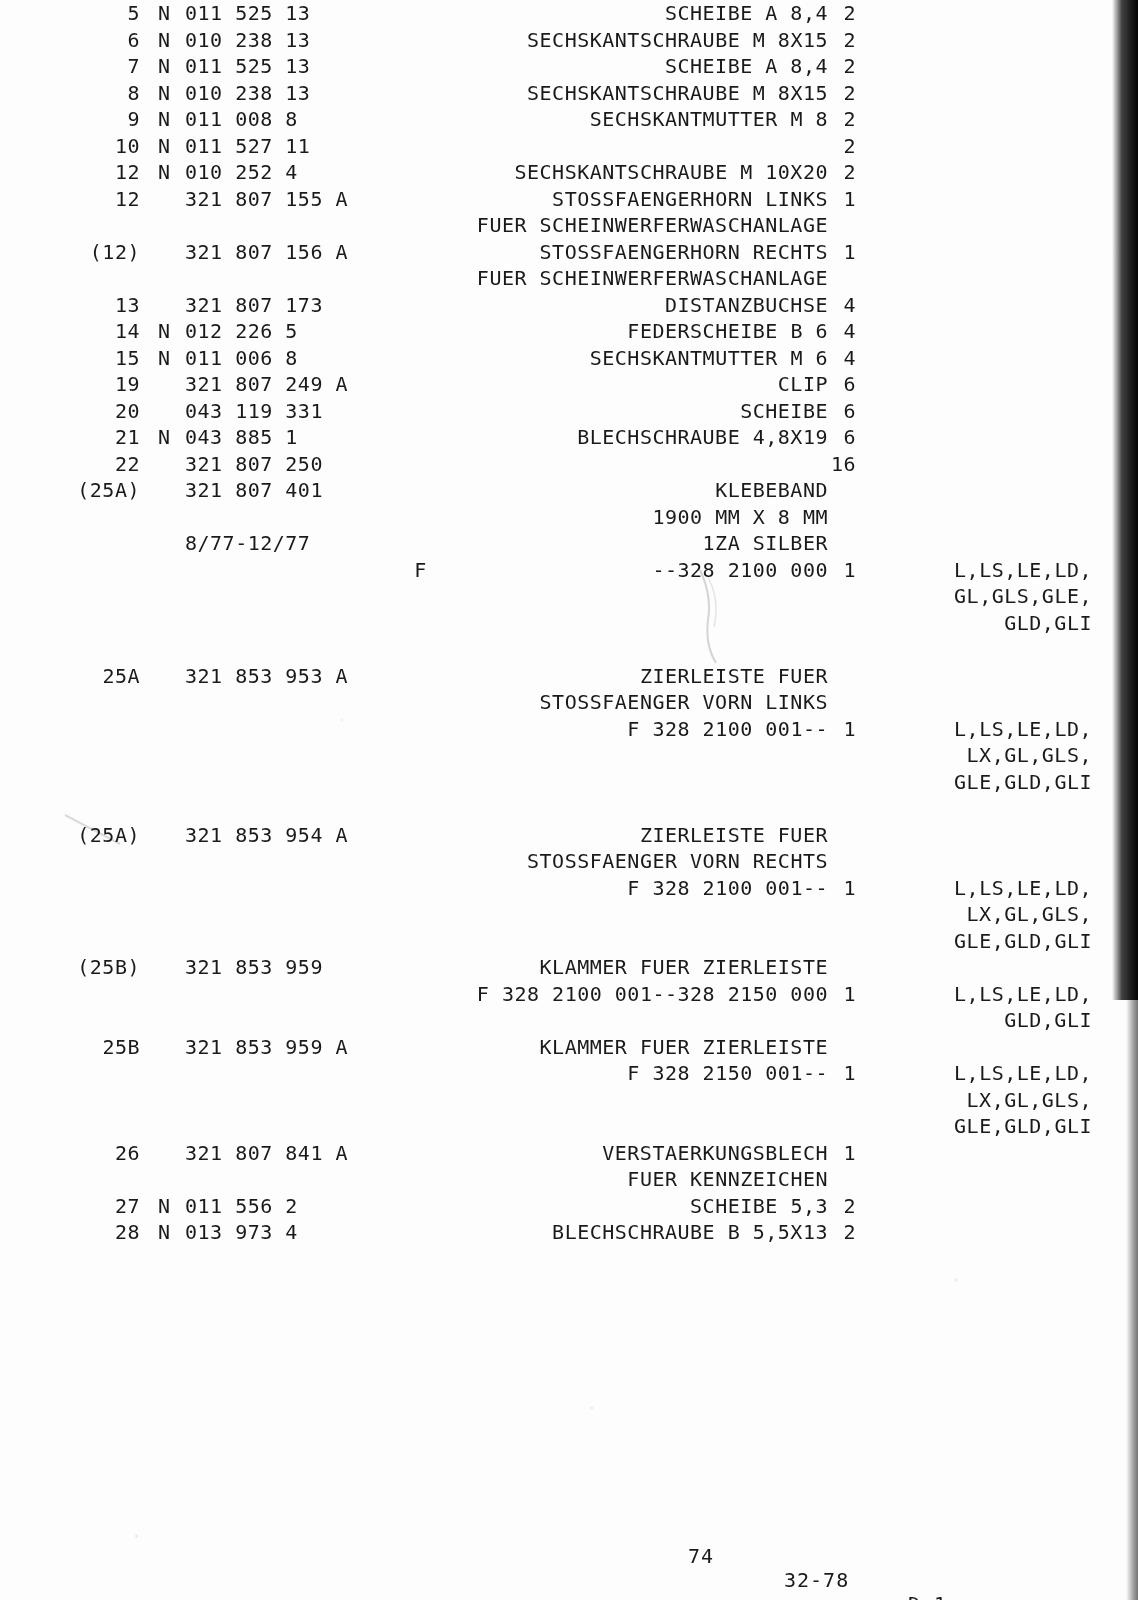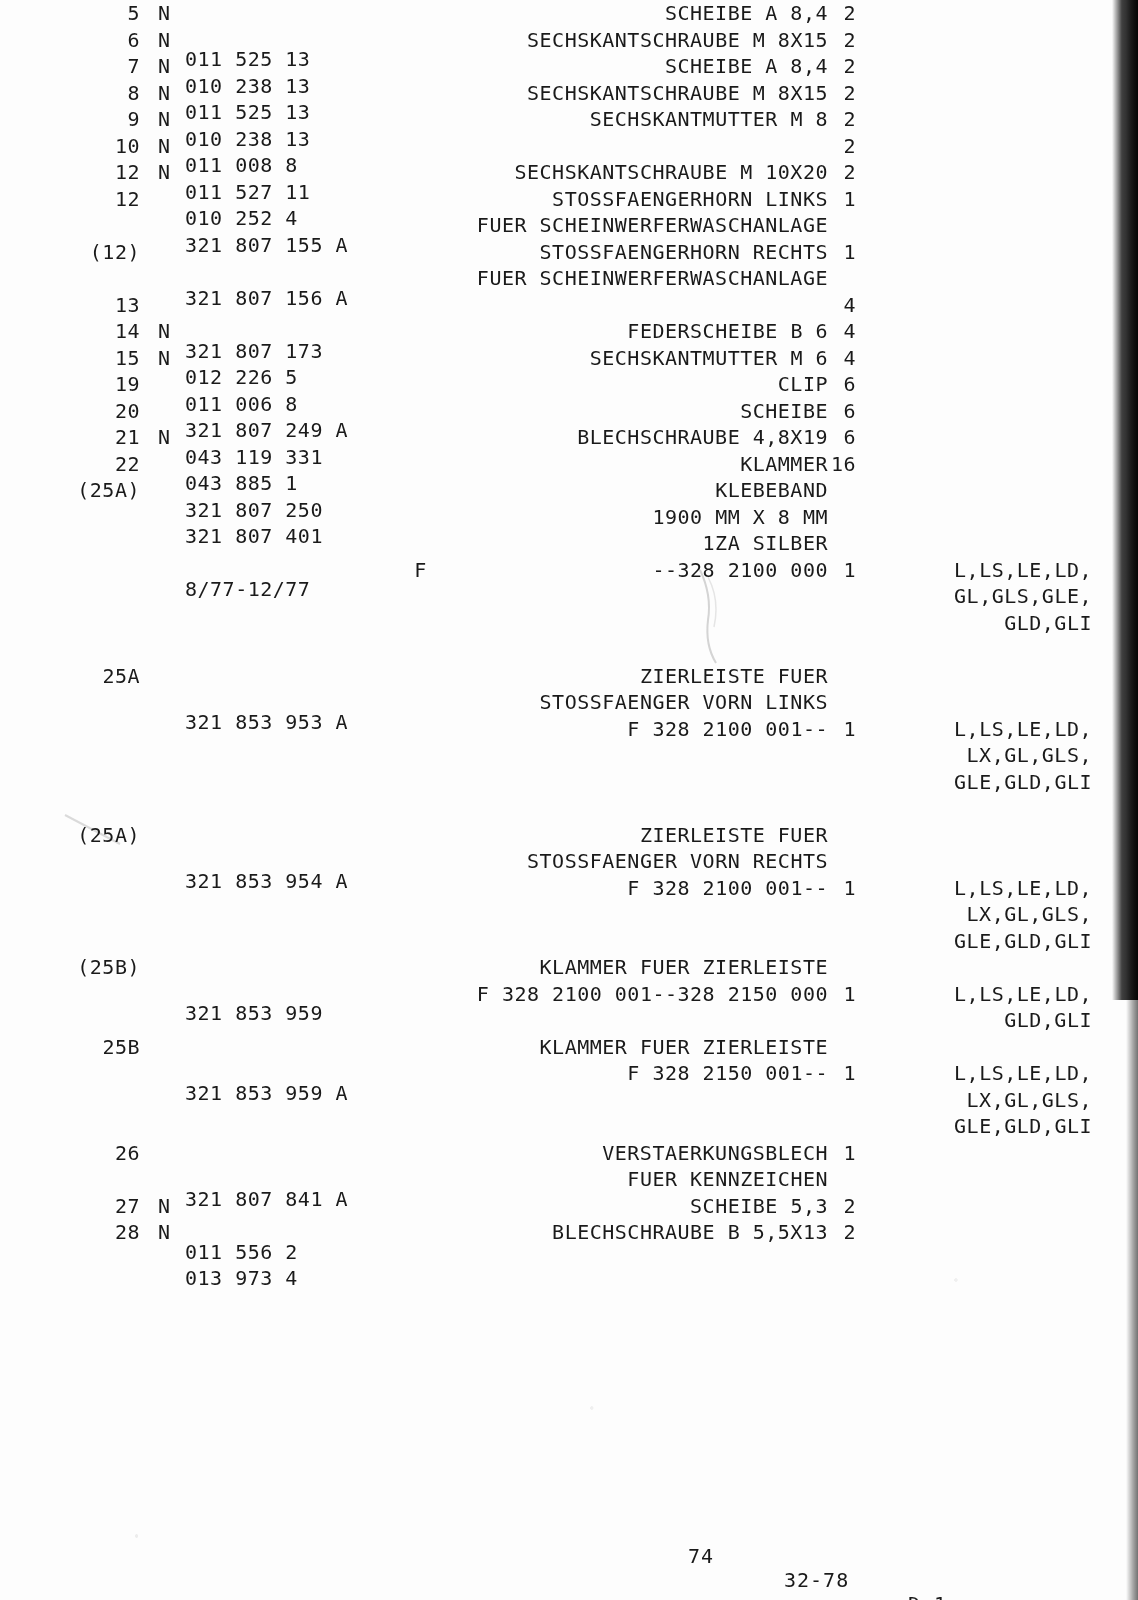--- a/index.html
+++ b/index.html
@@ -63,21 +63,21 @@
 
   .cell {
     position: absolute;
     top: 0;
     white-space: pre;
   }
 
   
   .c-item   { left: 20px;  width: 120px; text-align: right; }
   .c-n      { left: 158px; width: 20px;  text-align: left; }
-  .c-part   { left: 185px; width: 180px; text-align: left; margin-top: 46px; }
+  .c-part   { left: 185px; width: 180px; text-align: left; }
   .c-desc   { left: 378px; width: 450px; text-align: right; }
   .c-qty    { left: 830px; width: 26px;  text-align: right; }
   .c-codes  { left: 872px; width: 220px; text-align: right; }
 
   .footer {
     position: absolute;
     left: 0;
     top: 1520px;
     width: 1100px;
     font-size: 20px;
@@ -116,27 +116,27 @@
       <div class="row"><span class="cell c-item">6</span><span class="cell c-n">N</span><span class="cell c-part">010 238 13</span><span class="cell c-desc">SECHSKANTSCHRAUBE M 8X15</span><span class="cell c-qty">2</span><span class="cell c-codes"></span></div>
       <div class="row"><span class="cell c-item">7</span><span class="cell c-n">N</span><span class="cell c-part">011 525 13</span><span class="cell c-desc">SCHEIBE A 8,4</span><span class="cell c-qty">2</span><span class="cell c-codes"></span></div>
       <div class="row"><span class="cell c-item">8</span><span class="cell c-n">N</span><span class="cell c-part">010 238 13</span><span class="cell c-desc">SECHSKANTSCHRAUBE M 8X15</span><span class="cell c-qty">2</span><span class="cell c-codes"></span></div>
       <div class="row"><span class="cell c-item">9</span><span class="cell c-n">N</span><span class="cell c-part">011 008 8</span><span class="cell c-desc">SECHSKANTMUTTER M 8</span><span class="cell c-qty">2</span><span class="cell c-codes"></span></div>
       <div class="row"><span class="cell c-item">10</span><span class="cell c-n">N</span><span class="cell c-part">011 527 11</span><span class="cell c-qty">2</span><span class="cell c-codes"></span></div>
       <div class="row"><span class="cell c-item">12</span><span class="cell c-n">N</span><span class="cell c-part">010 252 4</span><span class="cell c-desc">SECHSKANTSCHRAUBE M 10X20</span><span class="cell c-qty">2</span><span class="cell c-codes"></span></div>
       <div class="row"><span class="cell c-item">12</span><span class="cell c-n"></span><span class="cell c-part">321 807 155 A</span><span class="cell c-desc">STOSSFAENGERHORN LINKS</span><span class="cell c-qty">1</span><span class="cell c-codes"></span></div>
       <div class="row"><span class="cell c-item"></span><span class="cell c-n"></span><span class="cell c-part"></span><span class="cell c-desc">FUER SCHEINWERFERWASCHANLAGE</span><span class="cell c-qty"></span><span class="cell c-codes"></span></div>
       <div class="row"><span class="cell c-item">(12)</span><span class="cell c-n"></span><span class="cell c-part">321 807 156 A</span><span class="cell c-desc">STOSSFAENGERHORN RECHTS</span><span class="cell c-qty">1</span><span class="cell c-codes"></span></div>
       <div class="row"><span class="cell c-item"></span><span class="cell c-n"></span><span class="cell c-part"></span><span class="cell c-desc">FUER SCHEINWERFERWASCHANLAGE</span><span class="cell c-qty"></span><span class="cell c-codes"></span></div>
-      <div class="row"><span class="cell c-item">13</span><span class="cell c-n"></span><span class="cell c-part">321 807 173</span><span class="cell c-qty">4</span><span class="cell c-codes"></span></div>
+      <div class="row"><span class="cell c-item">13</span><span class="cell c-n"></span><span class="cell c-part">321 807 173</span><span class="cell c-desc">DISTANZBUCHSE</span><span class="cell c-qty">4</span><span class="cell c-codes"></span></div>
       <div class="row"><span class="cell c-item">14</span><span class="cell c-n">N</span><span class="cell c-part">012 226 5</span><span class="cell c-desc">FEDERSCHEIBE B 6</span><span class="cell c-qty">4</span><span class="cell c-codes"></span></div>
       <div class="row"><span class="cell c-item">15</span><span class="cell c-n">N</span><span class="cell c-part">011 006 8</span><span class="cell c-desc">SECHSKANTMUTTER M 6</span><span class="cell c-qty">4</span><span class="cell c-codes"></span></div>
       <div class="row"><span class="cell c-item">19</span><span class="cell c-n"></span><span class="cell c-part">321 807 249 A</span><span class="cell c-desc">CLIP</span><span class="cell c-qty">6</span><span class="cell c-codes"></span></div>
       <div class="row"><span class="cell c-item">20</span><span class="cell c-n"></span><span class="cell c-part">043 119 331</span><span class="cell c-desc">SCHEIBE</span><span class="cell c-qty">6</span><span class="cell c-codes"></span></div>
       <div class="row"><span class="cell c-item">21</span><span class="cell c-n">N</span><span class="cell c-part">043 885 1</span><span class="cell c-desc">BLECHSCHRAUBE 4,8X19</span><span class="cell c-qty">6</span><span class="cell c-codes"></span></div>
-      <div class="row"><span class="cell c-item">22</span><span class="cell c-n"></span><span class="cell c-part">321 807 250</span><span class="cell c-desc">KLAMMER</span><span class="cell c-qty">16</span><span class="cell c-codes"></span></div>
+      <div class="row"><span class="cell c-item">22</span><span class="cell c-n"></span><span class="cell c-part">321 807 250</span><span class="cell c-qty">16</span><span class="cell c-codes"></span></div>
       <div class="row"><span class="cell c-item">(25A)</span><span class="cell c-n"></span><span class="cell c-part">321 807 401</span><span class="cell c-desc">KLEBEBAND</span><span class="cell c-qty"></span><span class="cell c-codes"></span></div>
       <div class="row"><span class="cell c-item"></span><span class="cell c-n"></span><span class="cell c-part"></span><span class="cell c-desc">1900 MM X 8 MM</span><span class="cell c-qty"></span><span class="cell c-codes"></span></div>
       <div class="row"><span class="cell c-item"></span><span class="cell c-n"></span><span class="cell c-part">8/77-12/77</span><span class="cell c-desc">1ZA SILBER</span><span class="cell c-qty"></span><span class="cell c-codes"></span></div>
       <div class="row"><span class="cell c-item"></span><span class="cell c-n"></span><span class="cell c-part"></span><span class="cell c-desc">F                  --328 2100 000</span><span class="cell c-qty">1</span><span class="cell c-codes">L,LS,LE,LD,</span></div>
       <div class="row"><span class="cell c-item"></span><span class="cell c-n"></span><span class="cell c-part"></span><span class="cell c-desc"></span><span class="cell c-qty"></span><span class="cell c-codes">GL,GLS,GLE,</span></div>
       <div class="row"><span class="cell c-item"></span><span class="cell c-n"></span><span class="cell c-part"></span><span class="cell c-desc"></span><span class="cell c-qty"></span><span class="cell c-codes">GLD,GLI</span></div>
       <div class="row"><span class="cell c-item"></span><span class="cell c-n"></span><span class="cell c-part"></span><span class="cell c-desc"></span><span class="cell c-qty"></span><span class="cell c-codes"></span></div>
       <div class="row"><span class="cell c-item">25A</span><span class="cell c-n"></span><span class="cell c-part">321 853 953 A</span><span class="cell c-desc">ZIERLEISTE FUER</span><span class="cell c-qty"></span><span class="cell c-codes"></span></div>
       <div class="row"><span class="cell c-item"></span><span class="cell c-n"></span><span class="cell c-part"></span><span class="cell c-desc">STOSSFAENGER VORN LINKS</span><span class="cell c-qty"></span><span class="cell c-codes"></span></div>
       <div class="row"><span class="cell c-item"></span><span class="cell c-n"></span><span class="cell c-part"></span><span class="cell c-desc">F 328 2100 001--</span><span class="cell c-qty">1</span><span class="cell c-codes">L,LS,LE,LD,</span></div>

